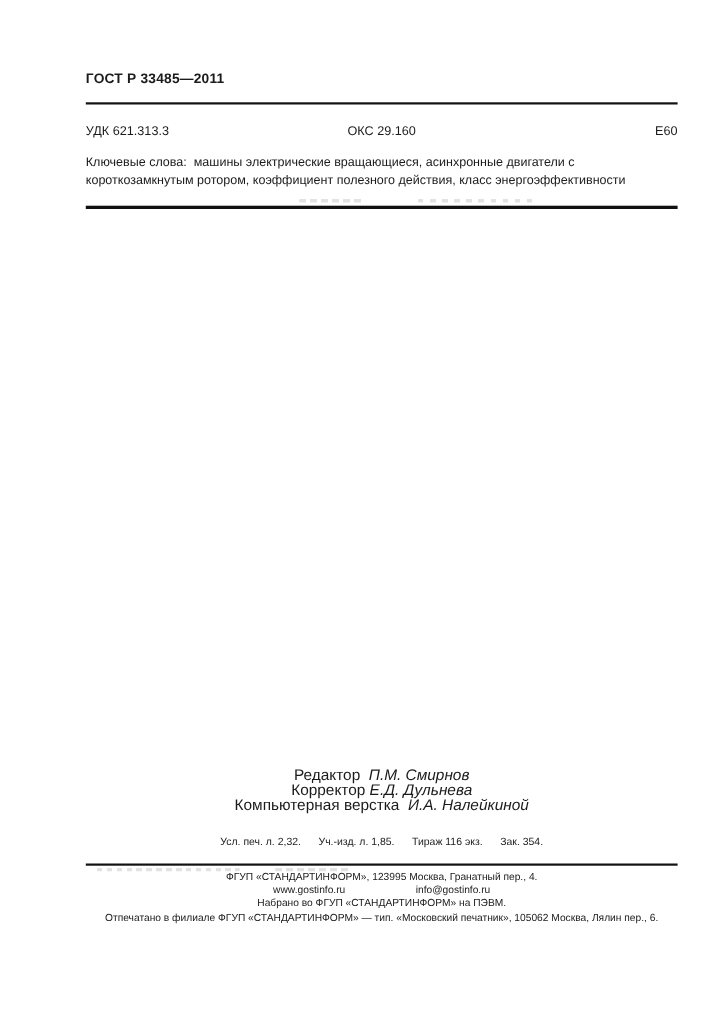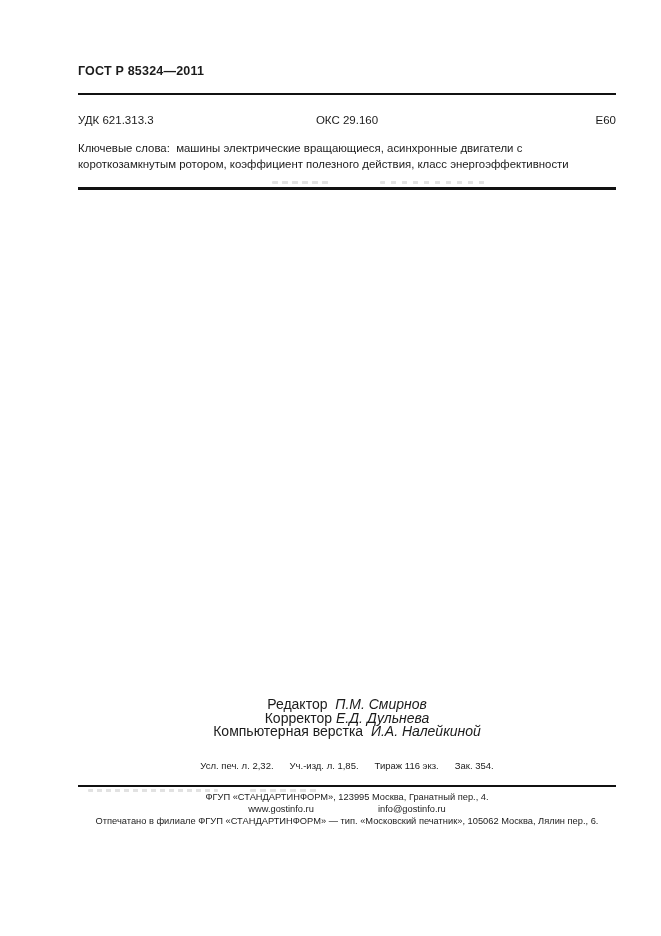--- a/index.html
+++ b/index.html
@@ -86,21 +86,21 @@
   .artifact.a3 { left: 88px;  top: 789px; width: 130px; height: 3px;
                  background: repeating-linear-gradient(90deg,#8a8a8a 0 5px,transparent 5px 9px); }
   .artifact.a4 { left: 250px; top: 789px; width: 70px;  height: 3px;
                  background: repeating-linear-gradient(90deg,#8a8a8a 0 6px,transparent 6px 10px); }
 </style>
 </head>
 <body>
 
 <div class="page">
 
-  <div class="content doc-header" style="position:absolute;">ГОСТ Р 85324—2011</div>
+  <div class="content doc-header" style="position:absolute;">ГОСТ Р 33485—2011</div>
 
   <div class="rule rule-1"></div>
 
   <div class="content class-row" style="position:absolute;">
     <span class="class-left">УДК  621.313.3</span>
     <span class="class-center">ОКС  29.160</span>
     <span class="class-right">Е60</span>
   </div>
 
   <div class="content keywords" style="position:absolute;">Ключевые слова:  машины электрические вращающиеся, асинхронные двигатели с короткозамкнутым ротором, коэффициент полезного действия, класс энергоэффективности</div>
@@ -129,16 +129,17 @@
 
   <div class="rule rule-3"></div>
   <div class="artifact a3"></div>
   <div class="artifact a4"></div>
 
   <div class="content publisher-block" style="position:absolute;">
     <div>ФГУП «СТАНДАРТИНФОРМ», 123995 Москва, Гранатный пер., 4.</div>
     <div>
       <span class="pub-website">www.gostinfo.ru</span><span class="pub-email">info@gostinfo.ru</span>
     </div>
+    <div>Набрано во ФГУП «СТАНДАРТИНФОРМ» на ПЭВМ.</div>
     <div>Отпечатано в филиале ФГУП «СТАНДАРТИНФОРМ» — тип. «Московский печатник», 105062  Москва, Лялин пер., 6.</div>
   </div>
 
 </div>
 
 </body></html>

